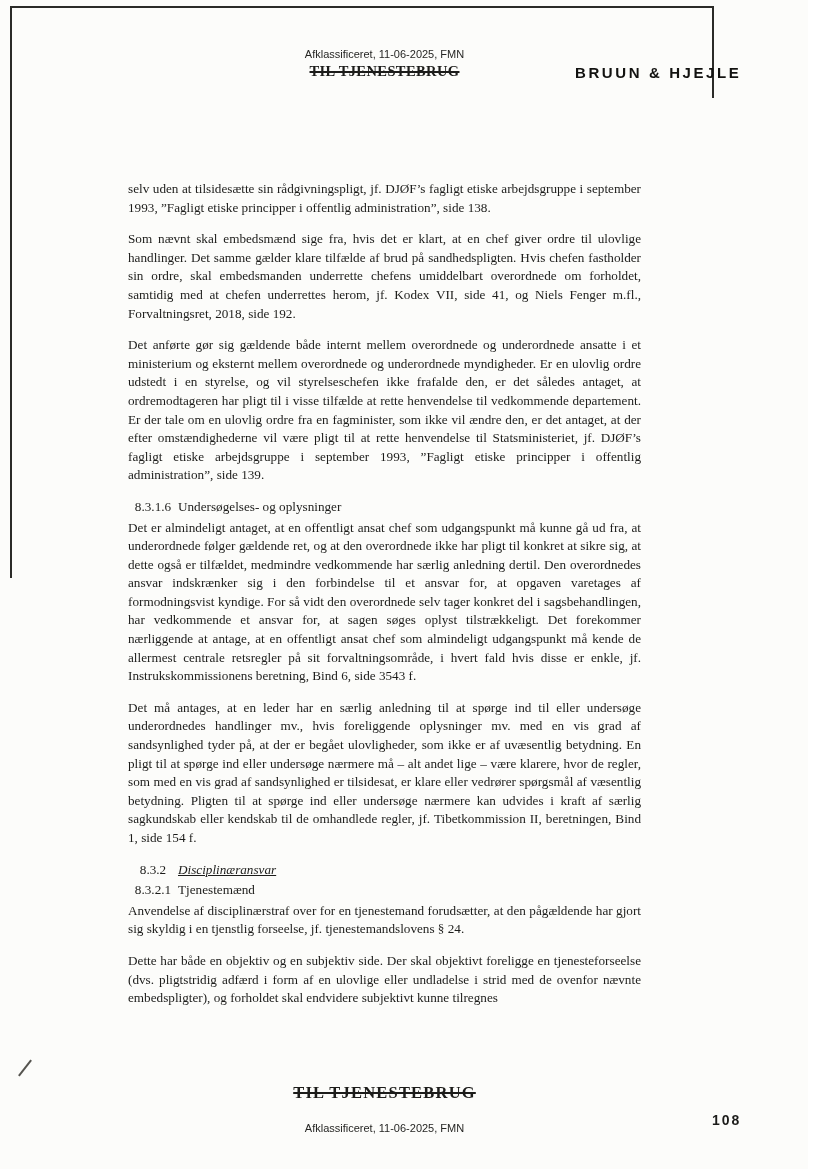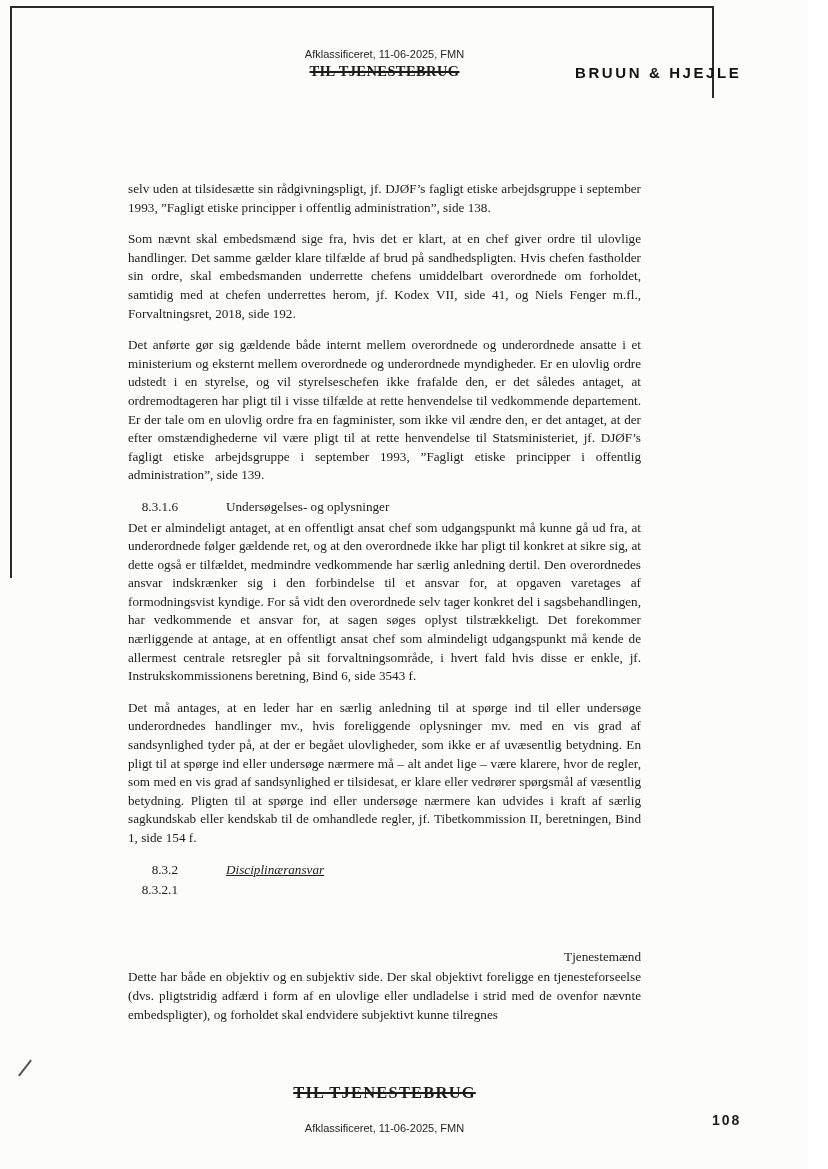--- a/index.html
+++ b/index.html
@@ -51,26 +51,25 @@
   .doc-body {
     position: absolute;
     left: 128px; top: 180px; width: 513px;
     font-size: 13.2px;
     line-height: 18.6px;
     text-align: justify;
   }
   .doc-body p { margin-bottom: 13px; }
   .heading {
     display: flex;
-    text-align: right;
+    text-align: center;
     margin: 7px 0 2px 0;
-    gap: 48px;
   }
   .heading .hnum { width: 50px; flex: none; }
-  .heading.tight { margin: 0 0 2px 0; flex-direction: column; }
+  .heading.tight { margin: 0 0 2px 0; }
   .heading .italic { font-style: italic; text-decoration: underline; }
 
   
   .footer-classif {
     position: absolute;
     left: 128px; top: 1083px; width: 513px;
     text-align: center;
     font-size: 16.5px;
     font-weight: bold;
     letter-spacing: 1.2px;
@@ -125,20 +124,21 @@
     <p>Det må antages, at en leder har en særlig anledning til at spørge ind til eller undersøge underordnedes handlinger mv., hvis foreliggende oplysninger mv. med en vis grad af sandsynlighed tyder på, at der er begået ulovligheder, som ikke er af uvæsentlig betydning. En pligt til at spørge ind eller undersøge nærmere må – alt andet lige – være klarere, hvor de regler, som med en vis grad af sandsynlighed er tilsidesat, er klare eller vedrører spørgsmål af væsentlig betydning. Pligten til at spørge ind eller undersøge nærmere kan udvides i kraft af særlig sagkundskab eller kendskab til de omhandlede regler, jf. Tibetkommission II, beretningen, Bind 1, side 154 f.</p>
 
     <div class="heading">
       <span class="hnum">8.3.2</span>
       <span class="htitle italic">Disciplinæransvar</span>
     </div>
     <div class="heading tight">
       <span class="hnum">8.3.2.1</span>
       <span class="htitle">Tjenestemænd</span>
     </div>
+    <p>Anvendelse af disciplinærstraf over for en tjenestemand forudsætter, at den pågældende har gjort sig skyldig i en tjenstlig forseelse, jf. tjenestemandslovens § 24.</p>
     <p>Dette har både en objektiv og en subjektiv side. Der skal objektivt foreligge en tjenesteforseelse (dvs. pligtstridig adfærd i form af en ulovlige eller undladelse i strid med de ovenfor nævnte embedspligter), og forholdet skal endvidere subjektivt kunne tilregnes</p>
   </div>
 
   <div class="footer-classif">TIL TJENESTEBRUG</div>
   <div class="page-num">108</div>
   <div class="footer-decl">Afklassificeret, 11-06-2025, FMN</div>
 
 </div>
 
 </body></html>

